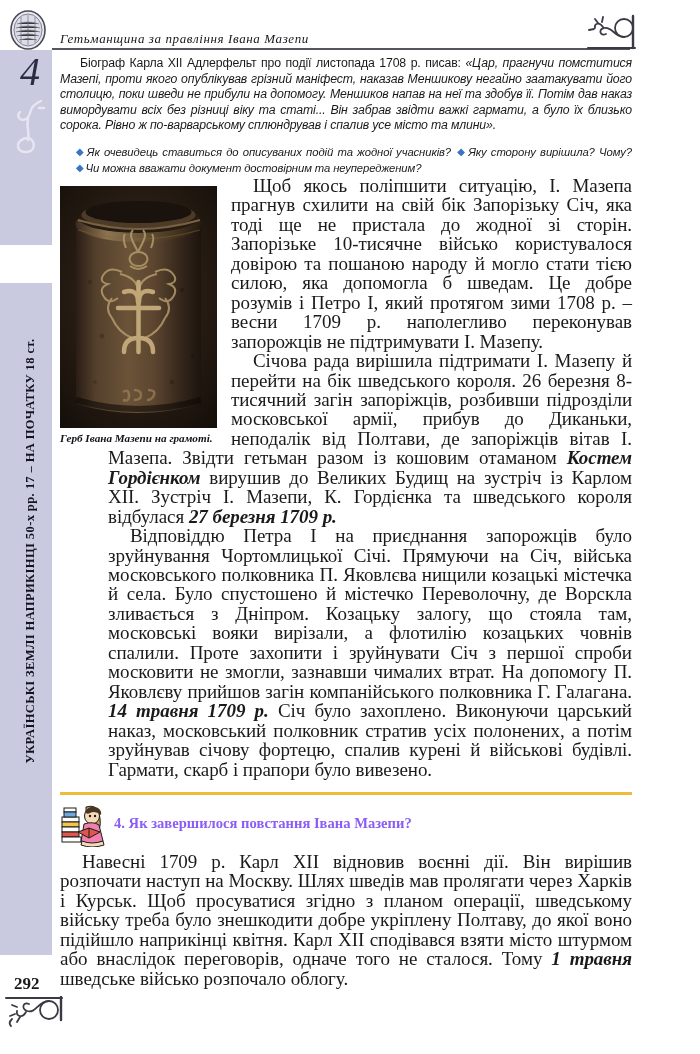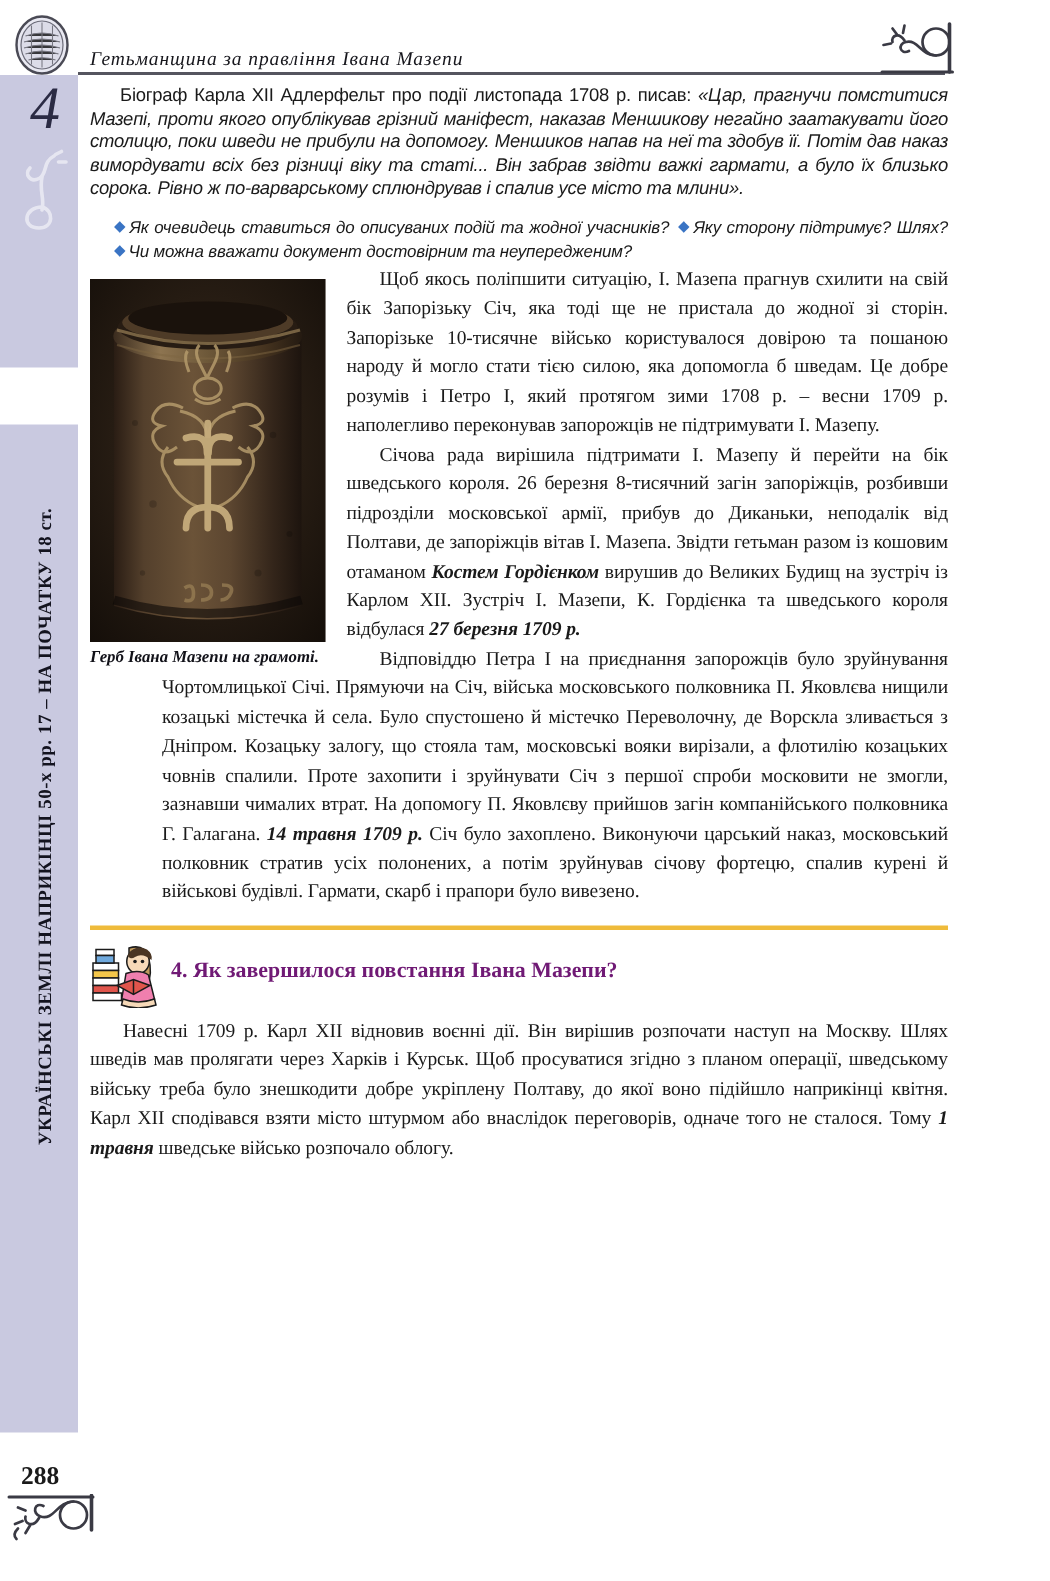--- a/index.html
+++ b/index.html
@@ -173,21 +173,21 @@
     font-family: "Liberation Serif", "DejaVu Serif", serif;
     font-size: 11.2px;
     font-style: italic;
     font-weight: 700;
     line-height: 13.5px;
     color: #111118;
   }
 
   .body-text {
     font-family: "Liberation Serif", "DejaVu Serif", serif;
-    font-size: 13px;
+    font-size: 19px;
     line-height: 19.45px;
     text-indent: 22px;
     letter-spacing: -.05px;
   }
   .body-text + .body-text { text-indent: 22px; padding-left: 48px; }
   .body-text b, .body-text .bi {
     font-weight: 700;
     font-style: italic;
   }
 
@@ -204,21 +204,21 @@
     min-height: 40px;
     margin-top: 8px;
     padding-left: 54px;
     display: flex;
     align-items: center;
   }
   .section-head-title {
     font-family: "Liberation Serif", "DejaVu Serif", serif;
     font-size: 14.6px;
     font-weight: 700;
-    color: #701a75;
+    color: #8b5cf6;
     text-align: center;
   }
   .reader-icon {
     position: absolute;
     left: 0;
     top: -2px;
     width: 50px;
     height: 46px;
   }
 
@@ -287,21 +287,21 @@
       <path d="M47 6 l0 32" stroke-width="2.4"></path>
       <path d="M2 38 L49 38" stroke-width="2"></path>
     </g>
   </svg>
 </div>
 
 <div class="content">
 
   <p class="quote-block"><span>Біограф Карла XII Адлерфельт про події листопада 1708 р. писав: </span><span class="q-italic">«Цар, прагнучи помститися Мазепі, проти якого опублікував грізний маніфест, наказав Меншикову негайно заатакувати його столицю, поки шведи не прибули на допомогу. Меншиков напав на неї та здобув її. Потім дав наказ вимордувати всіх без різниці віку та статі... Він забрав звідти важкі гармати, а було їх близько сорока. Рівно ж по-варварському сплюндрував і спалив усе місто та млини».</span></p>
 
-  <p class="questions"><span class="qbullet">◆</span><span>Як очевидець ставиться до описуваних подій та жодної учасників?</span> <span class="qbullet">◆</span><span>Яку сторону підтримує? Шлях?</span> <span class="qbullet">◆</span><span>Чи можна вважати документ достовірним та неупередженим?</span></p>
+  <p class="questions"><span class="qbullet">◆</span><span>Як очевидець ставиться до описуваних подій та жодної учасників?</span> <span class="qbullet">◆</span><span>Яку сторону вирішила? Чому?</span> <span class="qbullet">◆</span><span>Чи можна вважати документ достовірним та неупередженим?</span></p>
 
   <div class="figure">
     <div class="figure-photo">
       <svg viewBox="0 0 157 242" width="157" height="242" preserveAspectRatio="none">
         <defs>
           <linearGradient id="cyl" x1="0" y1="0" x2="1" y2="0">
             <stop offset="0" stop-color="#2a1d14"></stop>
             <stop offset="0.16" stop-color="#54402c"></stop>
             <stop offset="0.42" stop-color="#6b5338"></stop>
             <stop offset="0.62" stop-color="#5c4630"></stop>
@@ -405,21 +405,21 @@
         <path d="M22 40 q10 4 21 0 l1 4 q-12 4 -23 0 Z" fill="#f6d9b8" stroke="#1b1b1b" stroke-width="1"></path>
       </svg>
     </div>
     <div class="section-head-title">4. Як завершилося повстання Івана Мазепи?</div>
   </div>
 
   <p class="body-text" style="margin-top:9px"><span>Навесні 1709 р. Карл XII відновив воєнні дії. Він вирішив розпочати наступ на Москву. Шлях шведів мав пролягати через Харків і Курськ. Щоб просуватися згідно з планом операції, шведському війську треба було знешкодити добре укріплену Полтаву, до якої воно підійшло наприкінці квітня. Карл XII сподівався взяти місто штурмом або внаслідок переговорів, одначе того не сталося. Тому </span><span class="bi">1 травня</span><span> шведське військо розпочало облогу.</span></p>
 
 </div>
 
-<div class="page-number">288</div>
+<div class="page-number">292</div>
 <div class="footer-ornament">
   <svg viewBox="0 0 62 40" width="62" height="40">
     <g fill="none" stroke="#3a3a44" stroke-width="1.8" stroke-linecap="round">
       <path d="M2 2 L58 2" stroke-width="2"></path>
       <path d="M57 1 L57 24" stroke-width="2.4"></path>
       <circle cx="45" cy="14" r="9"></circle>
       <path d="M45 5 C34 5 32 18 23 15 C17 13 19 5 25 8"></path>
       <path d="M22 16 C18 23 12 20 13 15"></path>
       <path d="M16 21 l-3 5 M11 18 l-5 2 M13 11 l-5 -2"></path>
       <path d="M8 23 q-4 4 -1 7"></path>

